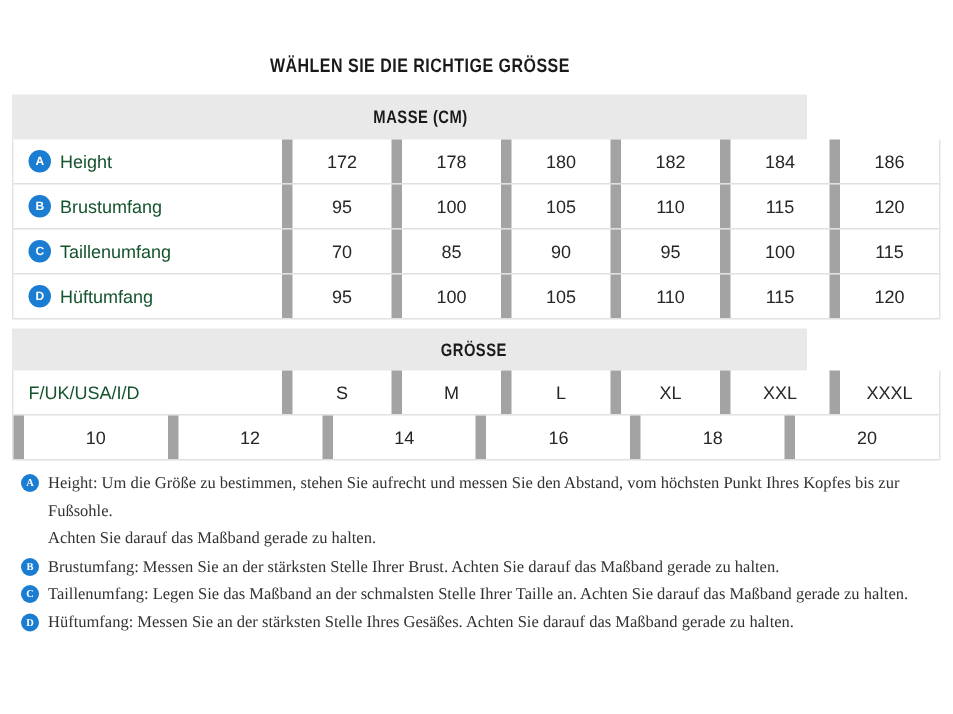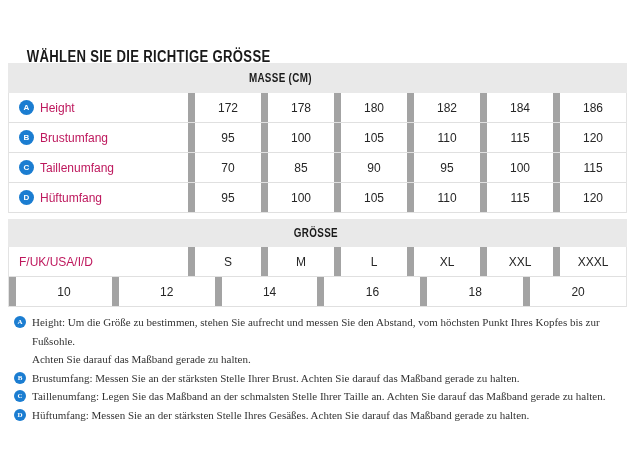--- a/index.html
+++ b/index.html
@@ -18,28 +18,29 @@
     display: inline-block;
     font-weight: 700;
     letter-spacing: 0.4px;
     transform: scaleX(0.82);
     transform-origin: center;
     white-space: nowrap;
     color: #1a1a1a;
   }
   .title {
     position: absolute;
-    top: 48px; left: 0;
+    top: 36px; left: 0;
     width: 560px;
-    font-size: 16px;
+    text-align: center;
+    font-size: 13px;
   }
   .band {
     position: absolute;
     left: 8px;
-    width: 619px;
+    width: 530px;
     background: #e9e9e9;
   }
   .band-inner {
     width: 544px;
     text-align: center;
     font-size: 12px;
   }
   .band-masse { top: 63px; height: 30px; }
   .band-masse .band-inner { line-height: 30px; }
   .band-groesse { top: 219px; height: 28px; padding-left: 36px; }
@@ -79,21 +80,21 @@
     border-radius: 50%;
     background: #1b7dd1;
     color: #ffffff;
     font-size: 8px;
     font-weight: 700;
     line-height: 15px;
     text-align: center;
     margin-right: 6px;
     flex: 0 0 auto;
   }
-  .row-label { color: #be185d; }
+  .row-label { color: #14532d; }
   .footnotes {
     position: absolute;
     left: 14px;
     top: 313px;
     width: 626px;
     font-family: Liberation Serif, serif;
   }
   .footnote {
     display: flex;
     align-items: flex-start;

